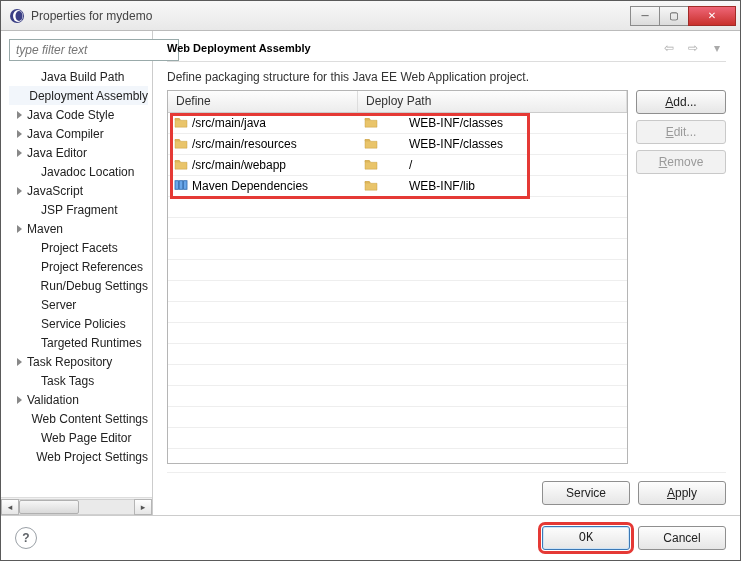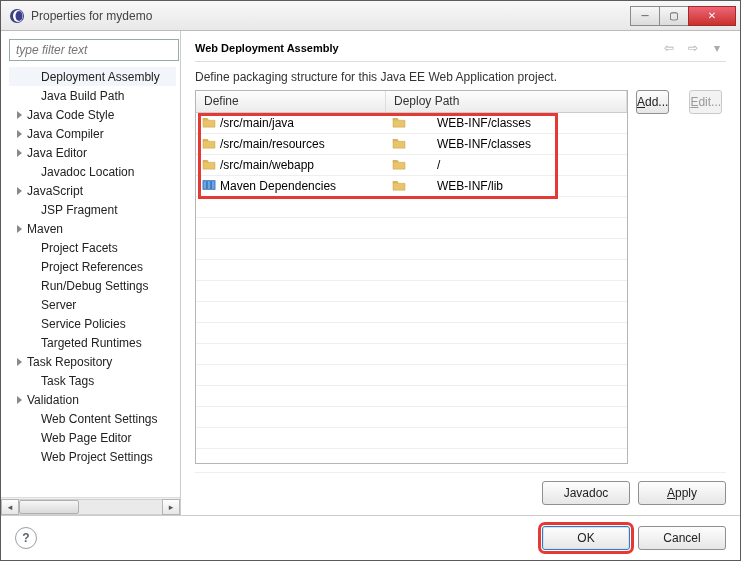--- a/index.html
+++ b/index.html
@@ -10,21 +10,21 @@
 .titlebar .eclipse-icon { width: 16px; height: 16px; margin-right: 6px; }
 .titlebar .title { flex: 1; color: #444; font-size: 12px; }
 .winbtns { display: flex; gap: 0; }
 .winbtn { width: 30px; height: 20px; border: 1px solid #8b8b8b; background: linear-gradient(#f7f7f7,#dcdcdc); display: flex; align-items: center; justify-content: center; font-size: 10px; color: #333; }
 .winbtn.close { background: linear-gradient(#e67,#c9302c); color:#fff; border-color:#a12b27; width: 48px;}
 .winbtn + .winbtn { margin-left: -1px; }
 
 .body { flex: 1; display: flex; flex-direction: column; background: #fff; }
 .split { flex: 1; display: flex; min-height: 0; }
 
-.leftpane { width: 180px; border-right: 1px solid #ccc; display: flex; flex-direction: column; background: #fff; padding: 8px 4px 0 8px; }
+.leftpane { width: 152px; border-right: 1px solid #ccc; display: flex; flex-direction: column; background: #fff; padding: 8px 4px 0 8px; }
 .filter { height: 22px; border: 1px solid #9aa; padding: 2px 6px; color: #777; font-style: italic; margin-bottom: 6px; width: 170px; }
 .tree { flex: 1; overflow: hidden; position: relative; }
 .tree-item { display: flex; align-items: center; height: 19px; padding-left: 4px; color: #222; white-space: nowrap; }
 .tree-item.selected { background: #f2f6fb; }
 .tree-item .arrow { width: 12px; height: 12px; margin-right: 2px; display: inline-flex; align-items: center; justify-content: center; }
 .tree-item .arrow.collapsed::before { content:""; border-left: 5px solid #888; border-top: 4px solid transparent; border-bottom: 4px solid transparent; }
 .tree-item .arrow.none { visibility: hidden; }
 .tree-item.indent { padding-left: 18px; }
 .hscroll { height: 18px; display: flex; align-items: center; background: #f0f0f0; border-top: 1px solid #ddd; margin: 0 -4px 0 -8px;}
 .hscroll .scrbtn { width: 18px; height: 16px; border: 1px solid #b5b5b5; background: linear-gradient(#fefefe,#e6e6e6); display:flex; align-items:center; justify-content:center; font-size:9px; color:#555;}
@@ -47,25 +47,25 @@
 .th.deploy { flex:1; }
 .trow { display:flex; height:21px; align-items:center; border-bottom:1px solid #eee;}
 .trow .td { display:flex; align-items:center; gap:4px; padding: 0 6px; }
 .trow .td.source { width:190px; }
 .trow .td.deploy { flex:1;gap:31px; }
 .folder-icon { width:14px; height:12px; }
 .lib-icon { width:14px; height:12px; }
 .highlight-box { border:3px solid #e53935; position:absolute; pointer-events:none;}
 .hb1 { top:22px; left:2px; width:360px; height:86px; }
 
-.sidebtns { width:90px; display:flex; flex-direction:row; gap:20px; }
+.sidebtns { width:90px; display:flex; flex-direction:column; gap:6px; }
 .btn { height:24px; border:1px solid #8f8f8f; background:linear-gradient(#fdfdfd,#e6e6e6); color:#222; display:flex; align-items:center; justify-content:center; border-radius:3px; font-size:12px;}
 .btn.disabled { color:#9a9a9a; border-color:#c9c9c9; background:#f2f2f2; }
 .btn .ul { text-decoration: underline; }
-.btn.ok-out { outline:3px solid #e53935; outline-offset:1px;}
+.btn.ok-out { outline:3px solid #e53935; outline-offset:1px;font-family:Liberation Mono, monospace;}
 .btn.ok-inner { border:1px solid #3b78b5; box-shadow: 0 0 0 1px #cde4f7 inset; }
 
 .main-bottom { display:flex; justify-content:flex-end; gap:8px; padding:8px 0 4px 0; border-top:1px solid #eee; margin-top:8px;}
 
 .footer { border-top:1px solid #ccc; display:flex; align-items:center; padding: 10px 14px; gap:10px; justify-content:space-between; background:#fff;}
 .help { width:22px; height:22px; border:1px solid #9aa0a6; border-radius:50%; display:flex; align-items:center; justify-content:center; color:#5f6368; font-weight:bold;}
 .footer-right { display:flex; gap:8px;}
 .footer .btn { width:88px;}
 
 svg.folder path{fill:#e9c46a;stroke:#c39a3b;stroke-width:0.5;}
@@ -87,27 +87,27 @@
       <div class="winbtn">▢</div>
       <div class="winbtn close">✕</div>
     </div>
   </div>
 
   <div class="body">
     <div class="split">
       <div class="leftpane">
         <input class="filter" placeholder="type filter text" style="">
         <div class="tree" id="tree">
+            <div class="tree-item indent">
+              <span class="arrow none"></span>
+              <span>Java Build Path</span>
+            </div>
             <div class="tree-item selected indent">
               <span class="arrow none"></span>
               <span>Deployment Assembly</span>
-            </div>
-            <div class="tree-item indent">
-              <span class="arrow none"></span>
-              <span>Java Build Path</span>
             </div>
             <div class="tree-item">
               <span class="arrow collapsed"></span>
               <span>Java Code Style</span>
             </div>
             <div class="tree-item">
               <span class="arrow collapsed"></span>
               <span>Java Compiler</span>
             </div>
             <div class="tree-item">
@@ -329,21 +329,21 @@
             <div class="btn disabled">
                 <span><span class="ul">E</span><span>dit...</span></span>
               </div>
             <div class="btn disabled">
                 <span><span class="ul">R</span><span>emove</span></span>
               </div>
           </div>
         </div>
 
         <div class="main-bottom">
-          <div class="btn" style="width:88px">Javadoc</div>
+          <div class="btn" style="width:88px">Service</div>
           <div class="btn" style="width:88px">
               <span><span class="ul">A</span><span>pply</span></span>
             </div>
         </div>
       </div>
     </div>
 
     <div class="footer">
       <div class="help">?</div>
       <div class="footer-right">

